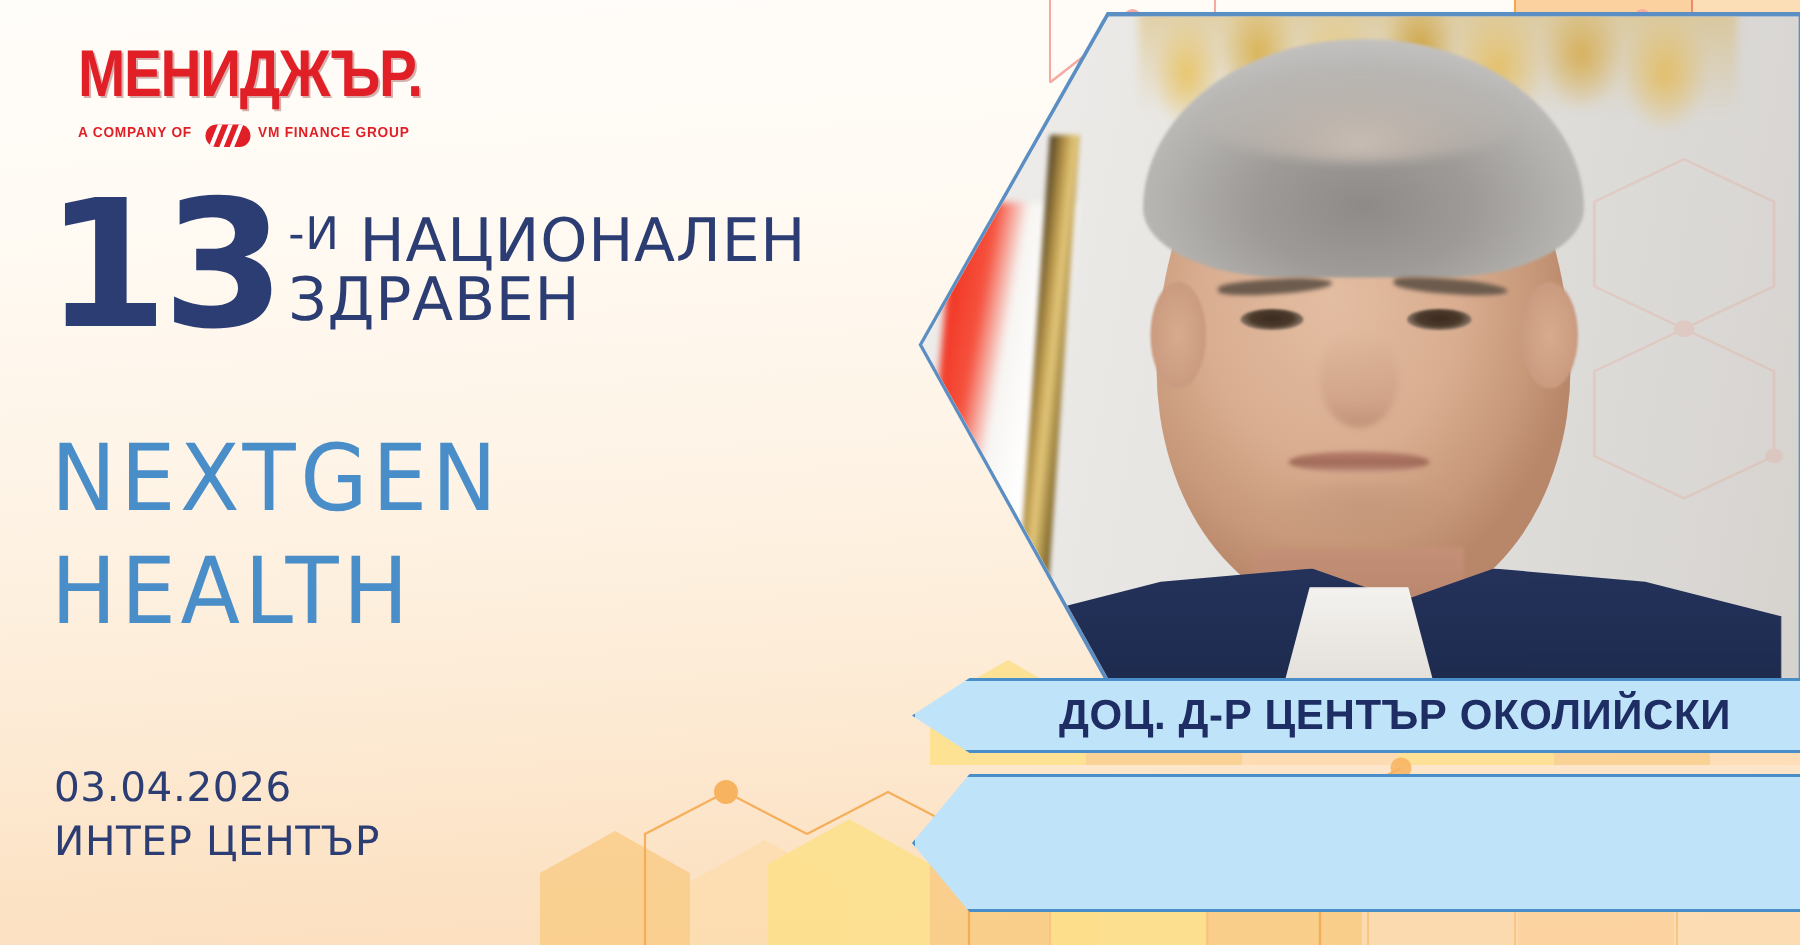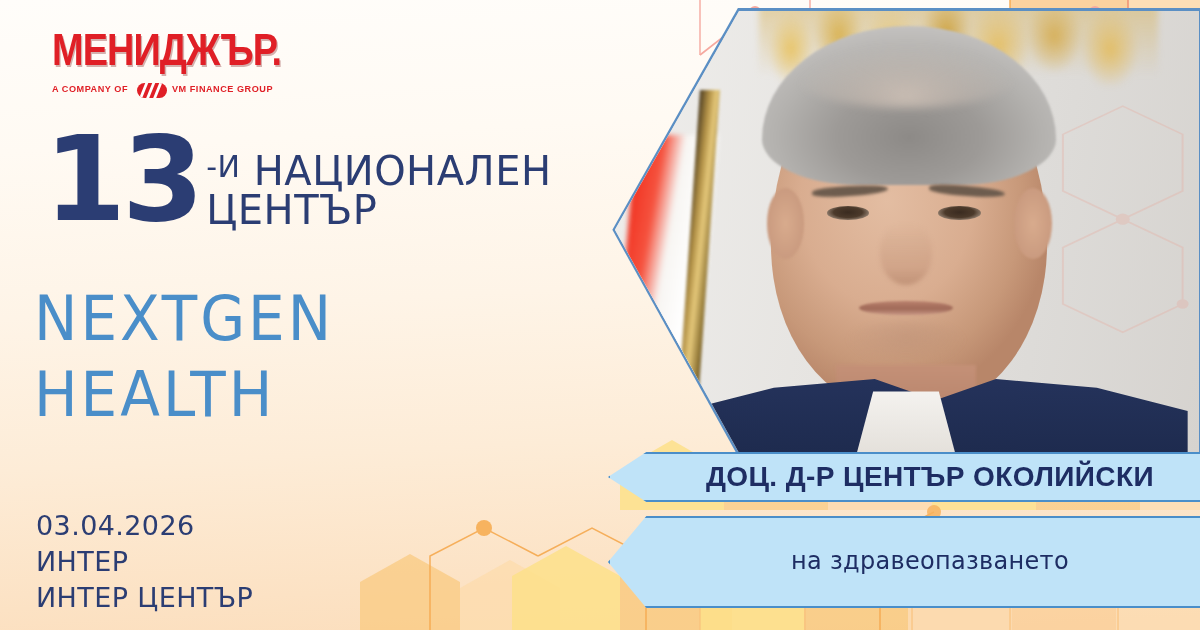--- a/index.html
+++ b/index.html
@@ -77,37 +77,37 @@
     top: -4px;
     width: 3px;
     height: 24px;
     background: #ffffff;
     transform: skewX(-22deg);
   }
 
   
   .headline {
     position: absolute;
-    left: 44px;
+    left: 30px;
     top: 126px;
     display: flex;
-    align-items: flex-end;
+    align-items: flex-start;
     color: #2b3d73;
   }
   .big-num {
     font-size: 118px;
     font-weight: bold;
     line-height: 0.86;
     letter-spacing: -4px;
     color: #2b3d73;
     font-family: "DejaVu Sans", sans-serif;
   }
   .headline-right {
     margin-left: 6px;
-    margin-top: 26px;
+    margin-top: 16px;
   }
   .hl-line {
     font-size: 40px;
     font-weight: normal;
     line-height: 0.98;
     letter-spacing: 0.5px;
     color: #2b3d73;
     font-family: "DejaVu Sans", sans-serif;
     white-space: nowrap;
   }
@@ -432,32 +432,31 @@
       <span class="logo-tag-text">VM FINANCE GROUP</span>
     </div>
   </div>
 
   <div class="headline">
     <span class="big-num">13</span>
     <span class="headline-right">
       <span class="hl-line first">
         <span class="suffix">-И</span><span> НАЦИОНАЛЕН</span>
       </span>
-      <div class="hl-line">ЦЕНТЪР</div>
+      <div class="hl-line">ЗДРАВЕН</div>
     </span>
   </div>
 
   <div class="nextgen">
     <div>NEXTGEN</div>
     <div>HEALTH</div>
   </div>
 
   <div class="venue">
     <div>03.04.2026</div>
-    <div>ИНТЕР</div>
     <div>ИНТЕР ЦЕНТЪР</div>
   </div>
 
   <div class="photo-hex">
     <div class="photo-hex-inner">
       <div class="ph-wall"></div>
       <div class="ph-flag"></div>
       <div class="ph-frame-edge"></div>
       <div class="ph-gold"></div>
       <svg class="ph-rhex" viewBox="0 0 200 340" preserveAspectRatio="none">
@@ -484,16 +483,15 @@
       <div class="ph-suit"></div>
       <div class="ph-shirt"></div>
     </div>
   </div>
 
   <div class="banner banner-name">
     <span>ДОЦ. Д-Р ЦЕНТЪР ОКОЛИЙСКИ</span>
   </div>
 
   <div class="banner banner-role">
-    <div>на здравеопазването</div>
   </div>
 
 </div>
 
 </body></html>

